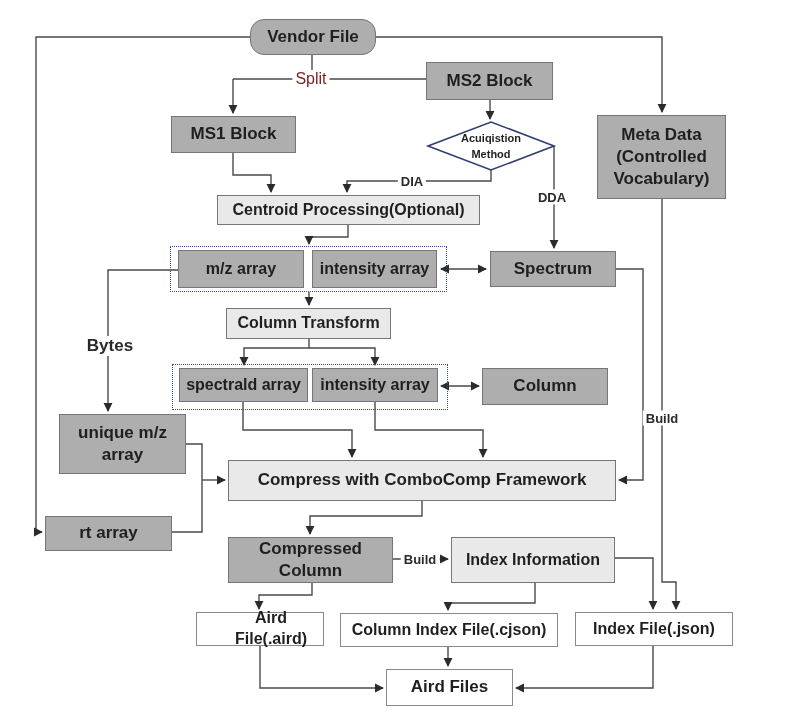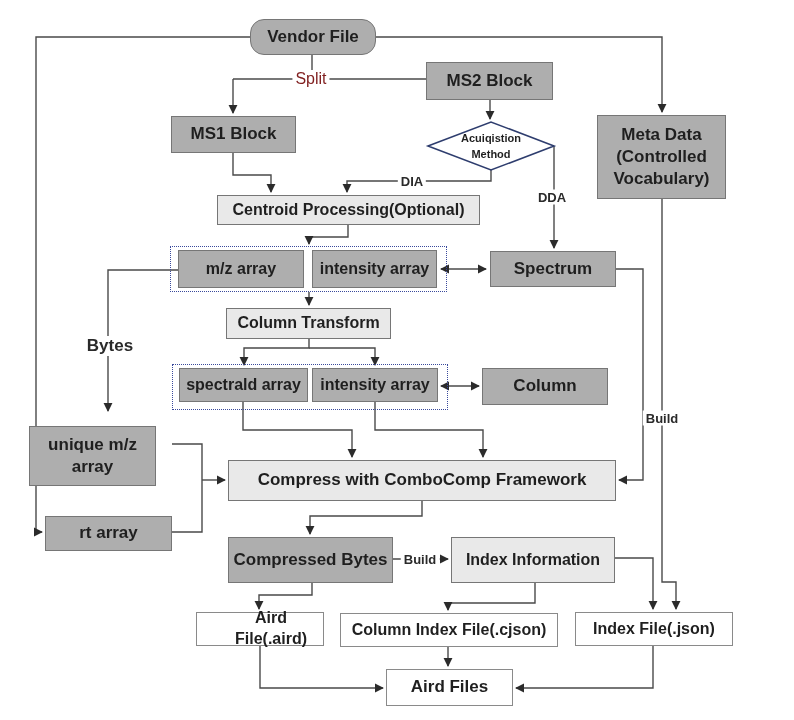--- a/index.html
+++ b/index.html
@@ -112,27 +112,27 @@
   <div class="node dark" style="left:178px;top:250px;width:126px;height:38px;">m/z array</div>
   <div class="node dark" style="left:312px;top:250px;width:125px;height:38px;">intensity array</div>
   <div class="node dark big" style="left:490px;top:251px;width:126px;height:36px;">Spectrum</div>
 
   <div class="node light" style="left:226px;top:308px;width:165px;height:31px;">Column Transform</div>
 
   <div class="node dark" style="left:179px;top:368px;width:129px;height:34px;">spectrald array</div>
   <div class="node dark" style="left:312px;top:368px;width:126px;height:34px;">intensity array</div>
   <div class="node dark big" style="left:482px;top:368px;width:126px;height:37px;text-align:center;">Column</div>
 
-  <div class="node dark big" style="left:29px;top:414px;width:127px;height:60px;margin-top:12px;">unique m/z
+  <div class="node dark big" style="left:59px;top:414px;width:127px;height:60px;">unique m/z
 array</div>
   <div class="node dark big" style="left:45px;top:516px;width:127px;height:35px;">rt array</div>
 
   <div class="node light big" style="left:228px;top:460px;width:388px;height:41px;">Compress with ComboComp Framework</div>
 
-  <div class="node dark big" style="left:228px;top:537px;width:165px;height:46px;">Compressed Bytes</div>
+  <div class="node dark big" style="left:228px;top:537px;width:165px;height:46px;">Compressed Column</div>
   <div class="node light" style="left:451px;top:537px;width:164px;height:46px;">Index Information</div>
 
   <div class="node white" style="left:196px;top:612px;width:128px;height:34px;padding-left:22px;">Aird File(.aird)</div>
   <div class="node white" style="left:340px;top:613px;width:218px;height:34px;">Column Index File(.cjson)</div>
   <div class="node white" style="left:575px;top:612px;width:158px;height:34px;">Index File(.json)</div>
   <div class="node white big" style="left:386px;top:669px;width:127px;height:37px;">Aird Files</div>
 
   <div class="edge-label lbl-split" style="left:311px;top:79px;">Split</div>
   <div class="edge-label lbl-small" style="left:412px;top:181px;">DIA</div>
   <div class="edge-label lbl-small" style="left:552px;top:197px;">DDA</div>

